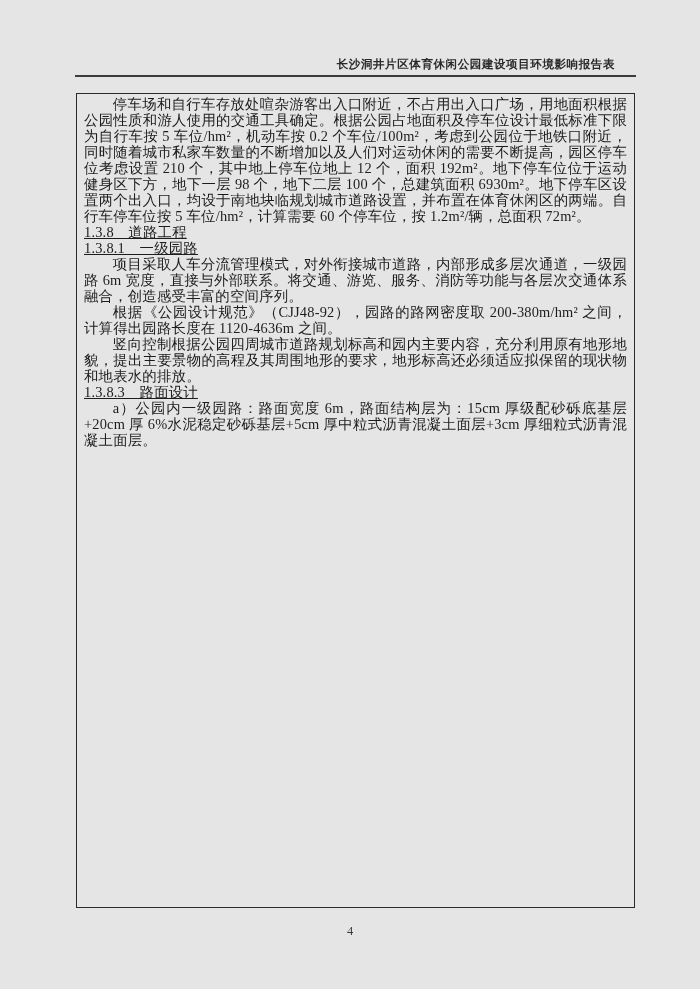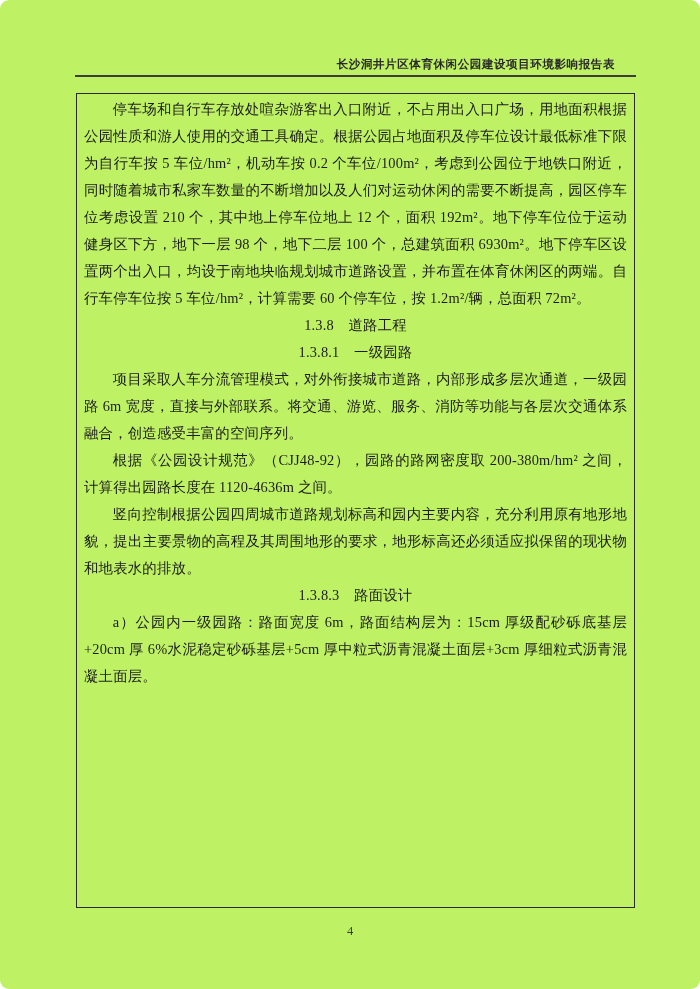--- a/index.html
+++ b/index.html
@@ -4,25 +4,24 @@
 <style>
   html, body {
     margin: 0;
     padding: 0;
     background: #ffffff;
   }
   .page {
     position: relative;
     width: 700px;
     height: 989px;
-    background: #bef264;
+    background: #e5e5e5;
     overflow: hidden;
     font-family: "Liberation Serif", "DejaVu Serif", serif;
     color: #1c1c1c;
-    border-radius: 9px;
   }
   .header-title {
     position: absolute;
     top: 57px;
     right: 85px;
     font-size: 11.5px;
     font-weight: bold;
     letter-spacing: 0.6px;
     color: #2a2a2a;
     white-space: nowrap;
@@ -42,31 +41,32 @@
     width: 559px;
     height: 815px;
     box-sizing: border-box;
     border: 1.6px solid #2b2b2b;
     padding: 2px 7px 0 7px;
     overflow: hidden;
   }
   .para, .heading {
     margin: 0;
     font-size: 14.4px;
-    line-height: 27px;
+    line-height: 16px;
     text-align: justify;
     text-justify: inter-ideograph;
     letter-spacing: 0.2px;
   }
   .para {
     text-indent: 2em;
   }
   .heading {
-    text-align: center;
+    text-align: left;
     text-indent: 0;
+    text-decoration: underline;
   }
   .page-number {
     position: absolute;
     top: 924px;
     left: 0;
     width: 700px;
     text-align: center;
     font-size: 12.5px;
     color: #3a3a3a;
   }

